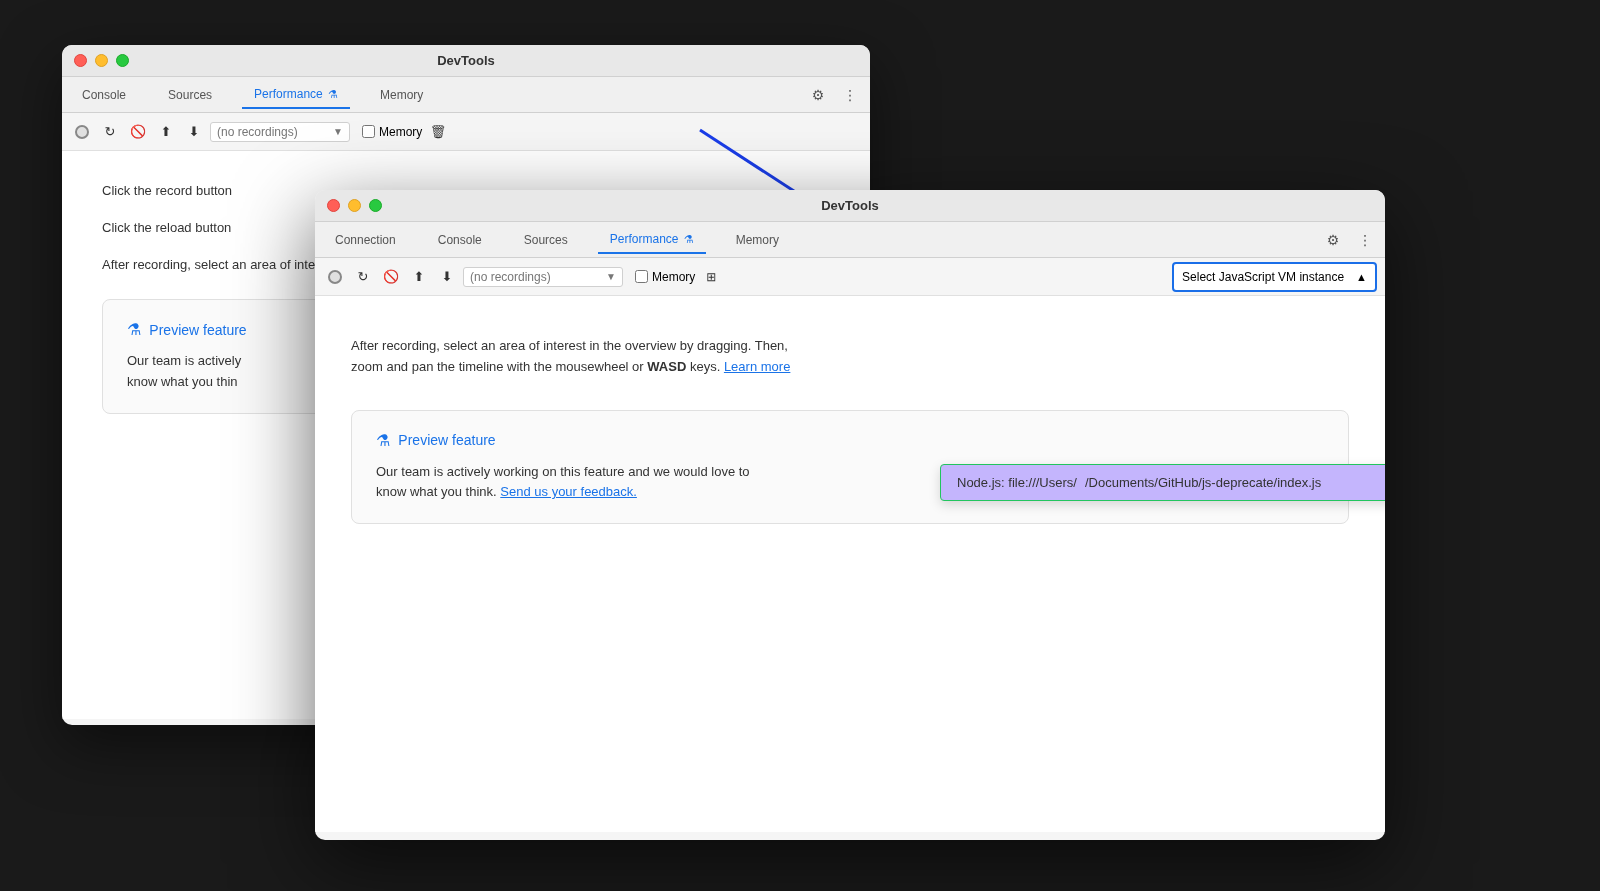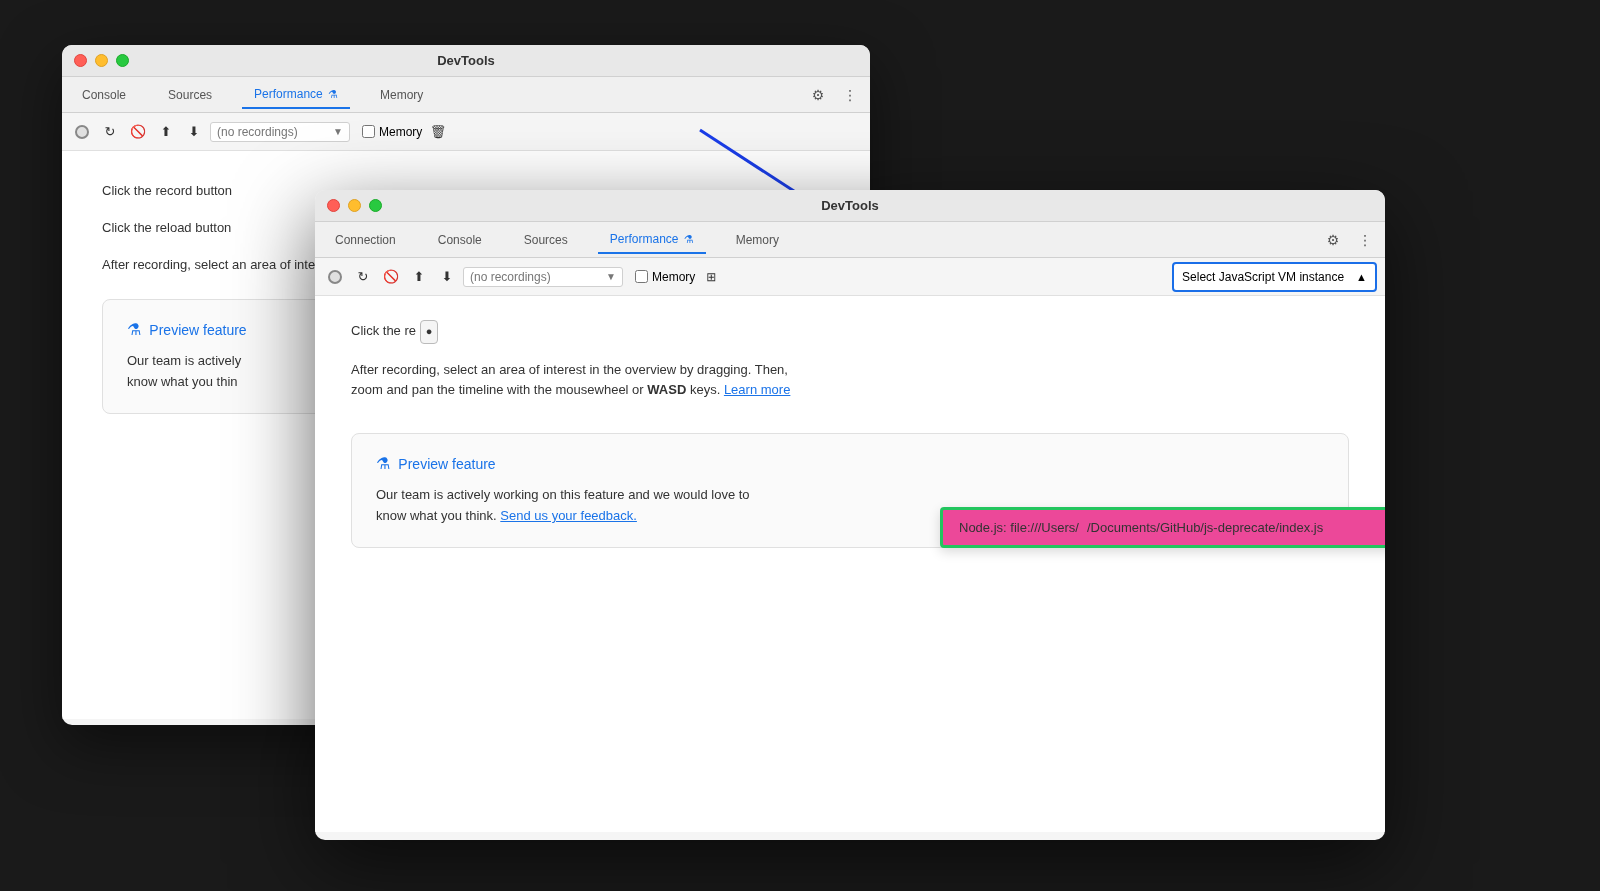--- a/index.html
+++ b/index.html
@@ -213,26 +213,25 @@
       overflow: hidden;
       z-index: 10;
     }
 
     
     .vm-dropdown {
       position: absolute;
       top: 274px;
       left: 625px;
       width: 620px;
-      background: #ec4899;
-      border: 3px solid #22c55e;
+      background: #c4b5fd;
+      border: 1px solid #22c55e;
       border-radius: 4px;
       box-shadow: 0 4px 12px rgba(0,0,0,0.15);
       z-index: 20;
-      margin-top: 43px;
     }
 
     .vm-dropdown-item {
       padding: 10px 16px;
       font-size: 13px;
       color: #333;
       cursor: pointer;
       display: flex;
       gap: 8px;
     }
@@ -393,24 +392,20 @@
   </div>
 
   <div class="vm-dropdown">
     <div class="vm-dropdown-item">
       <span>Node.js: file:///Users/</span>
       <span>/Documents/GitHub/js-deprecate/index.js</span>
     </div>
   </div>
 
   <div class="content-area" style="height: calc(100% - 114px); padding: 24px 36px;">
-    <p class="content-text">
-      <span>Click the re</span>
-      <kbd>●</kbd>
-    </p>
 
 
     <p class="content-text" style="margin-top: 16px;">
       <span>After recording, select an area of interest in the overview by dragging. Then,</span><br>
       <span>zoom and pan the timeline with the mousewheel or</span>
       <strong>WASD</strong>
       <span> </span>
       <span>keys.</span>
       <span class="link-text">Learn more</span>
     </p>

